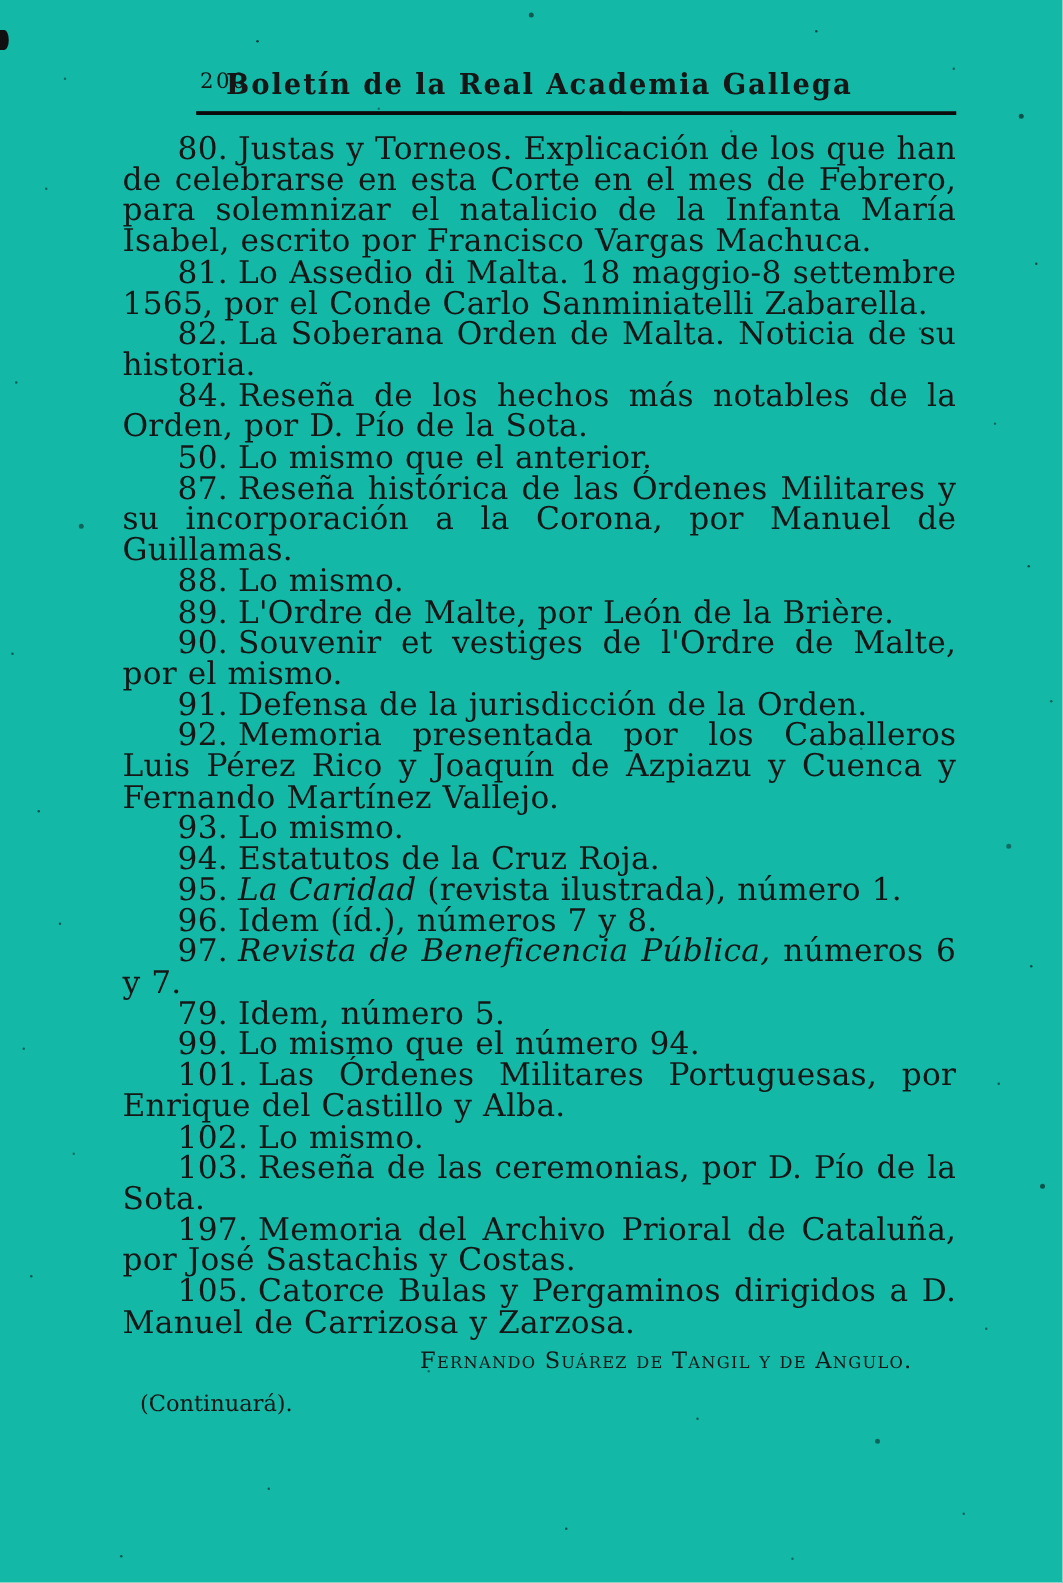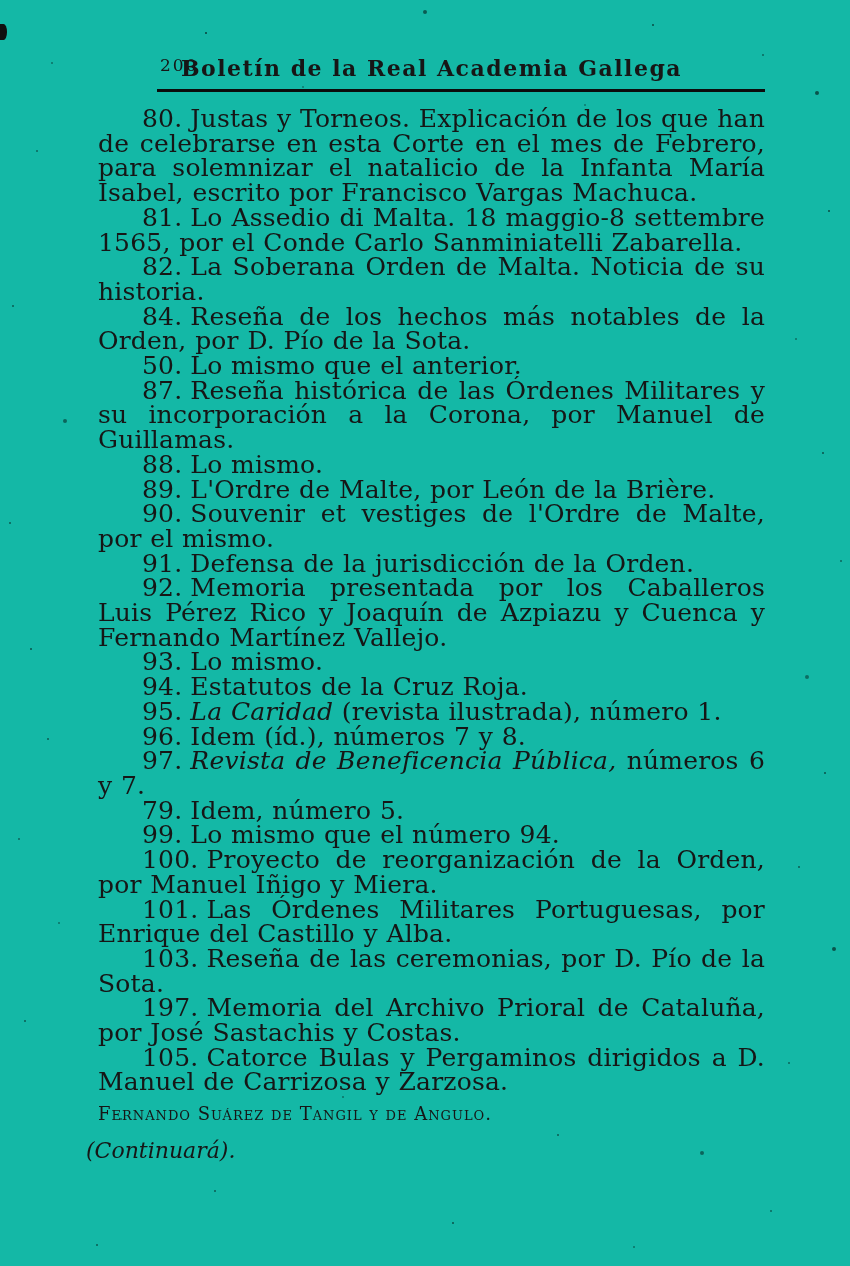--- a/index.html
+++ b/index.html
@@ -59,28 +59,28 @@
     font-size: 25px;
     line-height: 24.7px;
     letter-spacing: 0.2px;
     word-spacing: 0.5px;
   }
   .entry .num { padding-right: 8px; }
   .entry .ital { font-style: italic; }
   
   .signature {
     margin: 8px 120px 0 98px;
+    text-align: right;
     font-variant: small-caps;
     font-size: 18px;
     letter-spacing: 1px;
   }
   .continuation {
-    margin: 14px 85px 0 86px;
-    font-style: italic;
-    font-size: 22px;
+    margin: 14px 85px 0 112px;
+    font-size: 18px;
   }
   
   .edge-blob {
     position: absolute;
     left: 0; top: 24px;
     width: 7px; height: 16px;
     background: #101010;
     border-radius: 0 70% 70% 0;
   }
   .specks {
@@ -157,22 +157,22 @@
       <p class="entry"><span class="num">90.</span><span>Souvenir et vestiges de l'Ordre de Malte, por el mismo.</span></p>
       <p class="entry"><span class="num">91.</span><span>Defensa de la jurisdicción de la Orden.</span></p>
       <p class="entry"><span class="num">92.</span><span>Memoria presentada por los Caballeros Luis Pérez Rico y Joaquín de Azpiazu y Cuenca y Fernando Martínez Vallejo.</span></p>
       <p class="entry"><span class="num">93.</span><span>Lo mismo.</span></p>
       <p class="entry"><span class="num">94.</span><span>Estatutos de la Cruz Roja.</span></p>
       <p class="entry"><span class="num">95.</span><i class="ital">La Caridad</i><span> (revista ilustrada), número 1.</span></p>
       <p class="entry"><span class="num">96.</span><span>Idem (íd.), números 7 y 8.</span></p>
       <p class="entry"><span class="num">97.</span><i class="ital">Revista de Beneficencia Pública,</i><span> números 6 y 7.</span></p>
       <p class="entry"><span class="num">79.</span><span>Idem, número 5.</span></p>
       <p class="entry"><span class="num">99.</span><span>Lo mismo que el número 94.</span></p>
-      <p class="entry"><span class="num">100.</span><span>Proyecto de reorganización de la Orden, por Manuel Iñigo y Miera.</span></p>
       <p class="entry"><span class="num">101.</span><span>Las Órdenes Militares Portuguesas, por Enrique del Casti­llo y Alba.</span></p>
+      <p class="entry"><span class="num">102.</span><span>Lo mismo.</span></p>
       <p class="entry"><span class="num">103.</span><span>Reseña de las ceremonias, por D. Pío de la Sota.</span></p>
       <p class="entry"><span class="num">197.</span><span>Memoria del Archivo Prioral de Cataluña, por José Sasta­chis y Costas.</span></p>
       <p class="entry"><span class="num">105.</span><span>Catorce Bulas y Pergaminos dirigidos a D. Manuel de Ca­rrizosa y Zarzosa.</span></p>
     </div>
 
   <div class="signature">Fernando Suárez de Tangil y de Angulo.</div>
 
   <div class="continuation">(Continuará).</div>
 
 </div>

